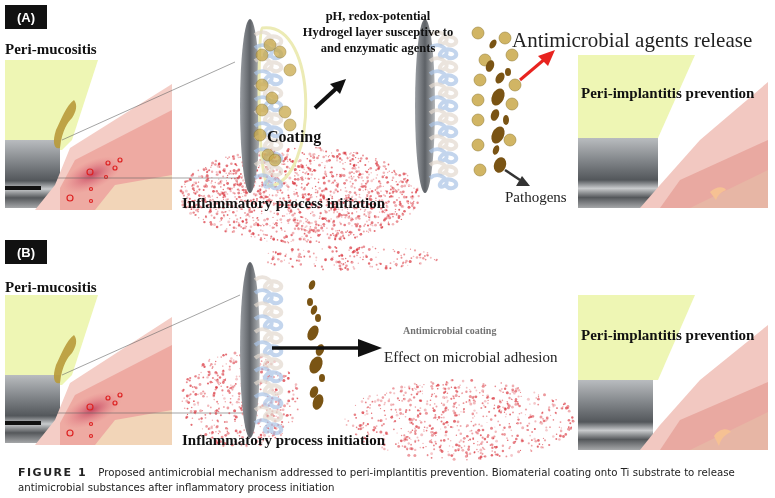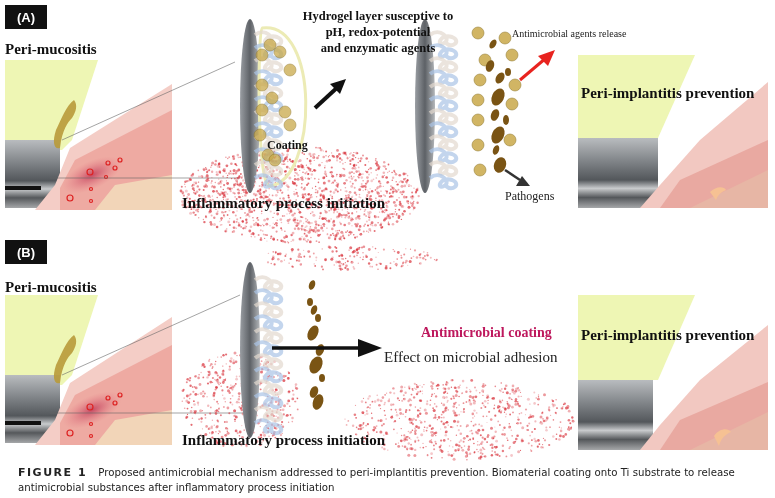--- a/index.html
+++ b/index.html
@@ -2939,33 +2939,33 @@
     <path d="M660,450 L680,420 L768,382 L768,450 Z" fill="#e9a9a1"></path>
     <path d="M690,450 L768,412 L768,450 Z" fill="#e7b6a5"></path>
     <path d="M714,436 C720,428 728,428 731,432 C726,434 721,438 719,446 Z" fill="#f6c193"></path>
   </g>
 </svg>
 
 <div class="panel-badge" style="left:5px;top:5px;">(A)</div>
 <div class="abs serif-bold" style="left:5px;top:41px;font-size:15px;">Peri-mucositis</div>
 
 <div class="abs serif-bold" style="left:278px;top:8px;width:200px;text-align:center;font-size:12.5px;line-height:16px;">
+  <div>pH, redox-potential</div>
   <div>Hydrogel layer susceptive to</div>
-  <div>pH, redox-potential</div>
   <div>and enzymatic agents</div>
 </div>
-<div class="abs serif-bold" style="left:267px;top:138px;font-size:12px;">Coating</div>
+<div class="abs serif-bold" style="left:267px;top:128px;font-size:16px;">Coating</div>
 <div class="abs serif-bold" style="left:182px;top:195px;font-size:15px;">Inflammatory process initiation</div>
-<div class="abs serif" style="left:512px;top:28px;font-size:10px;">Antimicrobial agents release</div>
-<div class="abs serif" style="left:505px;top:189px;font-size:12px;">Pathogens</div>
+<div class="abs serif" style="left:512px;top:28px;font-size:21px;">Antimicrobial agents release</div>
+<div class="abs serif" style="left:505px;top:189px;font-size:15px;">Pathogens</div>
 <div class="abs serif-bold" style="left:581px;top:85px;font-size:15px;">Peri-implantitis prevention</div>
 
 <div class="panel-badge" style="left:5px;top:240px;">(B)</div>
 <div class="abs serif-bold" style="left:5px;top:279px;font-size:15px;">Peri-mucositis</div>
 <div class="abs serif-bold" style="left:182px;top:432px;font-size:15px;">Inflammatory process initiation</div>
-<div class="abs serif-bold" style="left:403px;top:325px;font-size:14px;color:#be185d;margin-left:18px;">Antimicrobial coating</div>
+<div class="abs serif-bold" style="left:403px;top:325px;font-size:10px;color:#737373;">Antimicrobial coating</div>
 <div class="abs serif" style="left:384px;top:349px;font-size:15px;text-align:right;">Effect on microbial adhesion</div>
 <div class="abs serif-bold" style="left:581px;top:327px;font-size:15px;">Peri-implantitis prevention</div>
 
 <div class="caption">
   <span class="fig">FIGURE 1</span>
   <span>Proposed antimicrobial mechanism addressed to peri-implantitis prevention. Biomaterial coating onto Ti substrate to release antimicrobial substances after inflammatory process initiation</span>
 </div>
 
 </body></html>

